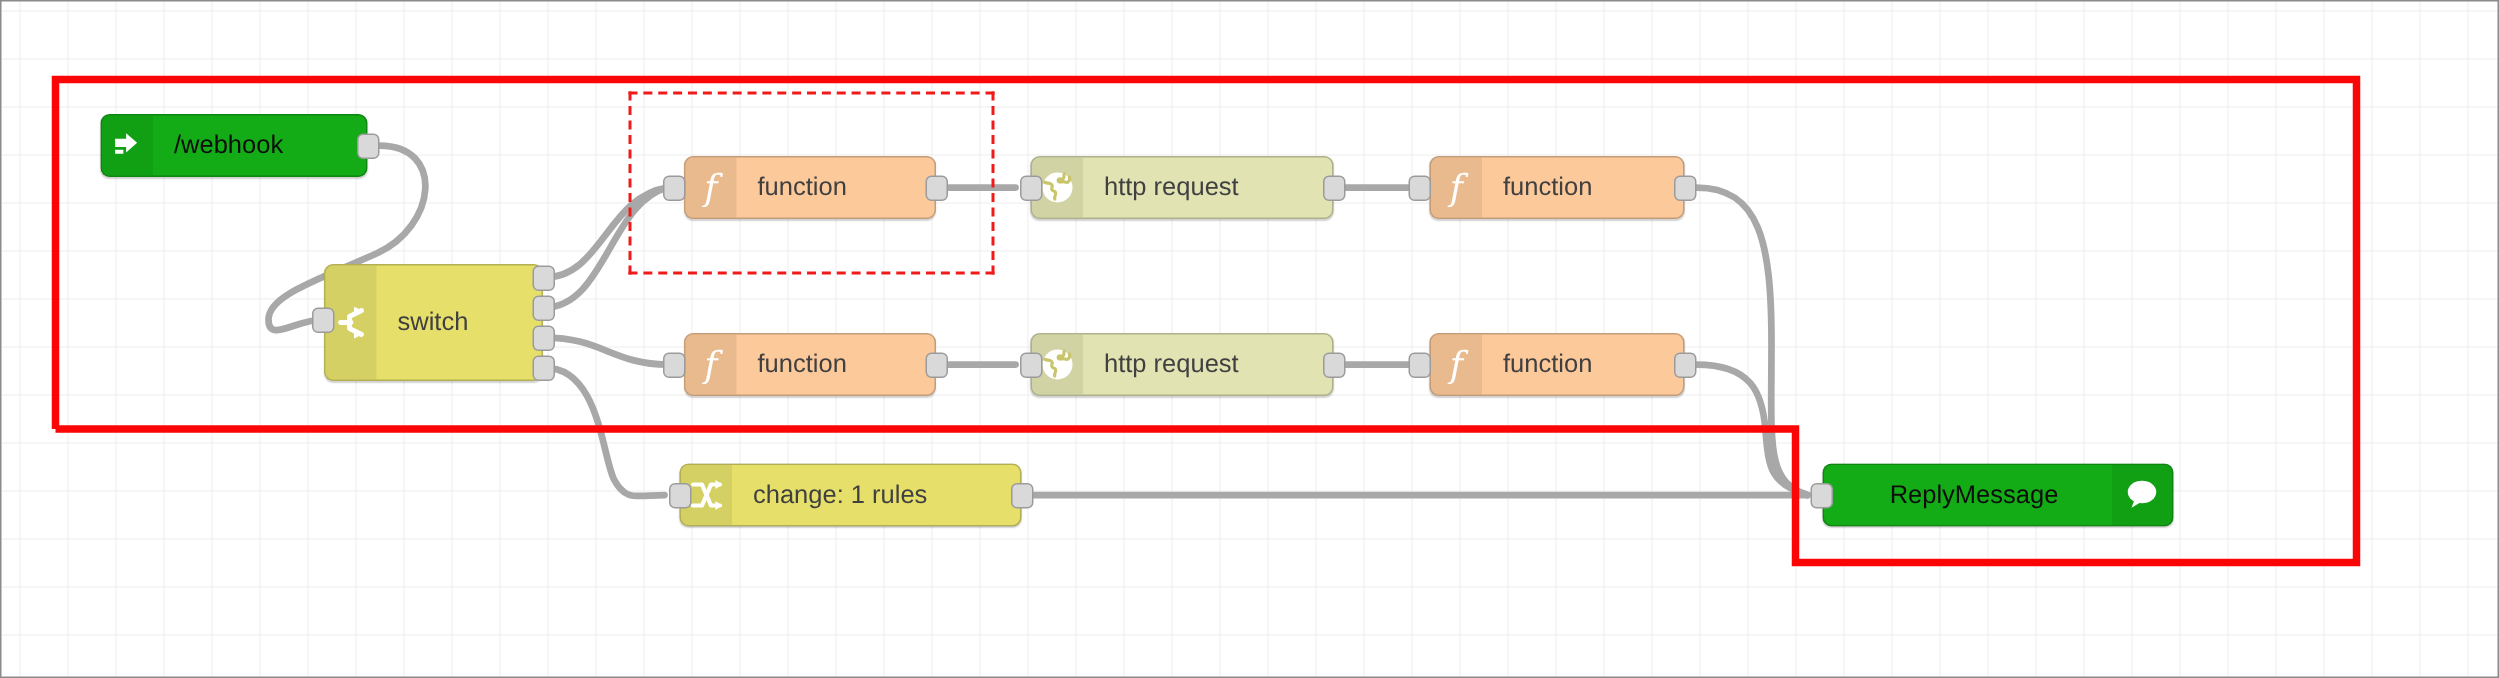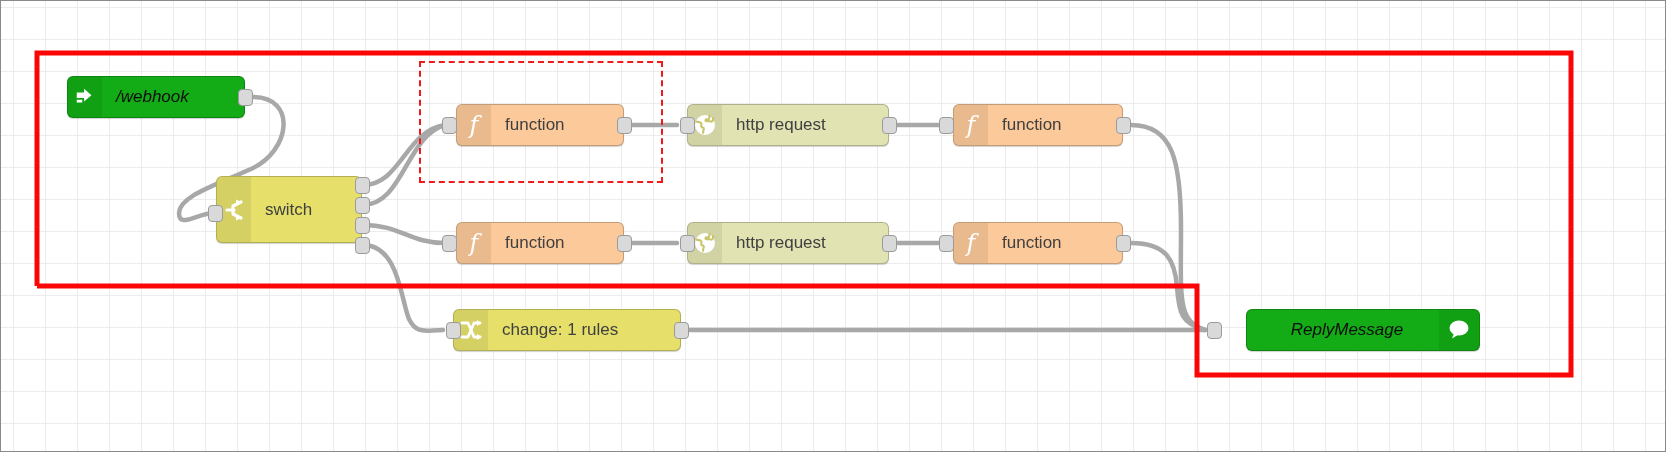--- a/index.html
+++ b/index.html
@@ -63,21 +63,21 @@
     display: flex;
     align-items: center;
     padding: 0 14px;
     font-size: 17px;
     color: #404040;
     white-space: nowrap;
   }
   .node .node-label.right-icon-pad { padding-right: 6px; }
 
   
-  .n-green   { background: #13ab16; font-style: italic; }
+  .n-green   { background: #13ab16; }
   .n-green   .icon-box { background: rgba(0,0,0,0.06); }
   .n-green   .node-label { color: #0d0d0d; }
 
   .n-yellow  { background: #e6e06b; }
   .n-yellow  .icon-box { background: rgba(0,0,0,0.07); }
 
   .n-orange  { background: #fcc99a; }
   .n-orange  .icon-box { background: rgba(0,0,0,0.07); }
 
   .n-olive   { background: #e1e3b2; }
@@ -161,21 +161,21 @@
     <div class="icon-box">
       <svg width="22" height="22" viewBox="0 0 24 24">
         <path d="M3 7 h8 V3 l8 7 -8 7 v-4 H3 z" fill="#ffffff"></path>
         <path d="M3 15 h6 v3 H3 z" fill="#ffffff"></path>
       </svg>
     </div>
     <div class="node-label">/webhook</div>
   </div>
   <div class="port" style="left:237px; top:88px;"></div>
 
-  <div class="node n-yellow" style="left:215px; top:175px; width:146px; height:67px;">
+  <div class="node n-yellow" style="left:215px; top:175px; width:146px; height:78px;">
     <div class="icon-box">
       <svg width="24" height="26" viewBox="0 0 24 26">
         <path d="M19 5 L11 9 L11 17 L19 21" stroke="#ffffff" stroke-width="3.2" fill="none" stroke-linecap="round" stroke-linejoin="round"></path>
         <path d="M14 2.5 L20 5.2 L14 8" fill="#ffffff"></path>
         <path d="M14 18 L20 20.8 L14 23.6" fill="#ffffff"></path>
         <path d="M5 13 L12 13" stroke="#ffffff" stroke-width="3.2" stroke-linecap="round"></path>
       </svg>
     </div>
     <div class="node-label">switch</div>
   </div>
@@ -264,21 +264,21 @@
         <path d="M3 19 L9 19 L15 5 L21 5" stroke="#ffffff" stroke-width="2.8" fill="none" stroke-linecap="round" stroke-linejoin="round"></path>
         <path d="M18 2 L22.5 5 L18 8 z" fill="#ffffff"></path>
         <path d="M18 16 L22.5 19 L18 22 z" fill="#ffffff"></path>
       </svg>
     </div>
     <div class="node-label">change: 1 rules</div>
   </div>
   <div class="port" style="left:445px; top:321px;"></div>
   <div class="port" style="left:673px; top:321px;"></div>
 
-  <div class="node n-green" style="left:1245px; top:308px; width:234px;">
+  <div class="node n-green" style="left:1214px; top:308px; width:234px;">
     <div class="node-label right-icon-pad" style="justify-content:center;">ReplyMessage</div>
     <div class="icon-box-right">
       <svg width="26" height="24" viewBox="0 0 26 24">
         <ellipse cx="13" cy="10" rx="9.5" ry="7.5" fill="#ffffff"></ellipse>
         <path d="M8.5 14 L6 20.5 L13.5 16 z" fill="#ffffff"></path>
       </svg>
     </div>
   </div>
   <div class="port" style="left:1206px; top:321px;"></div>
 

